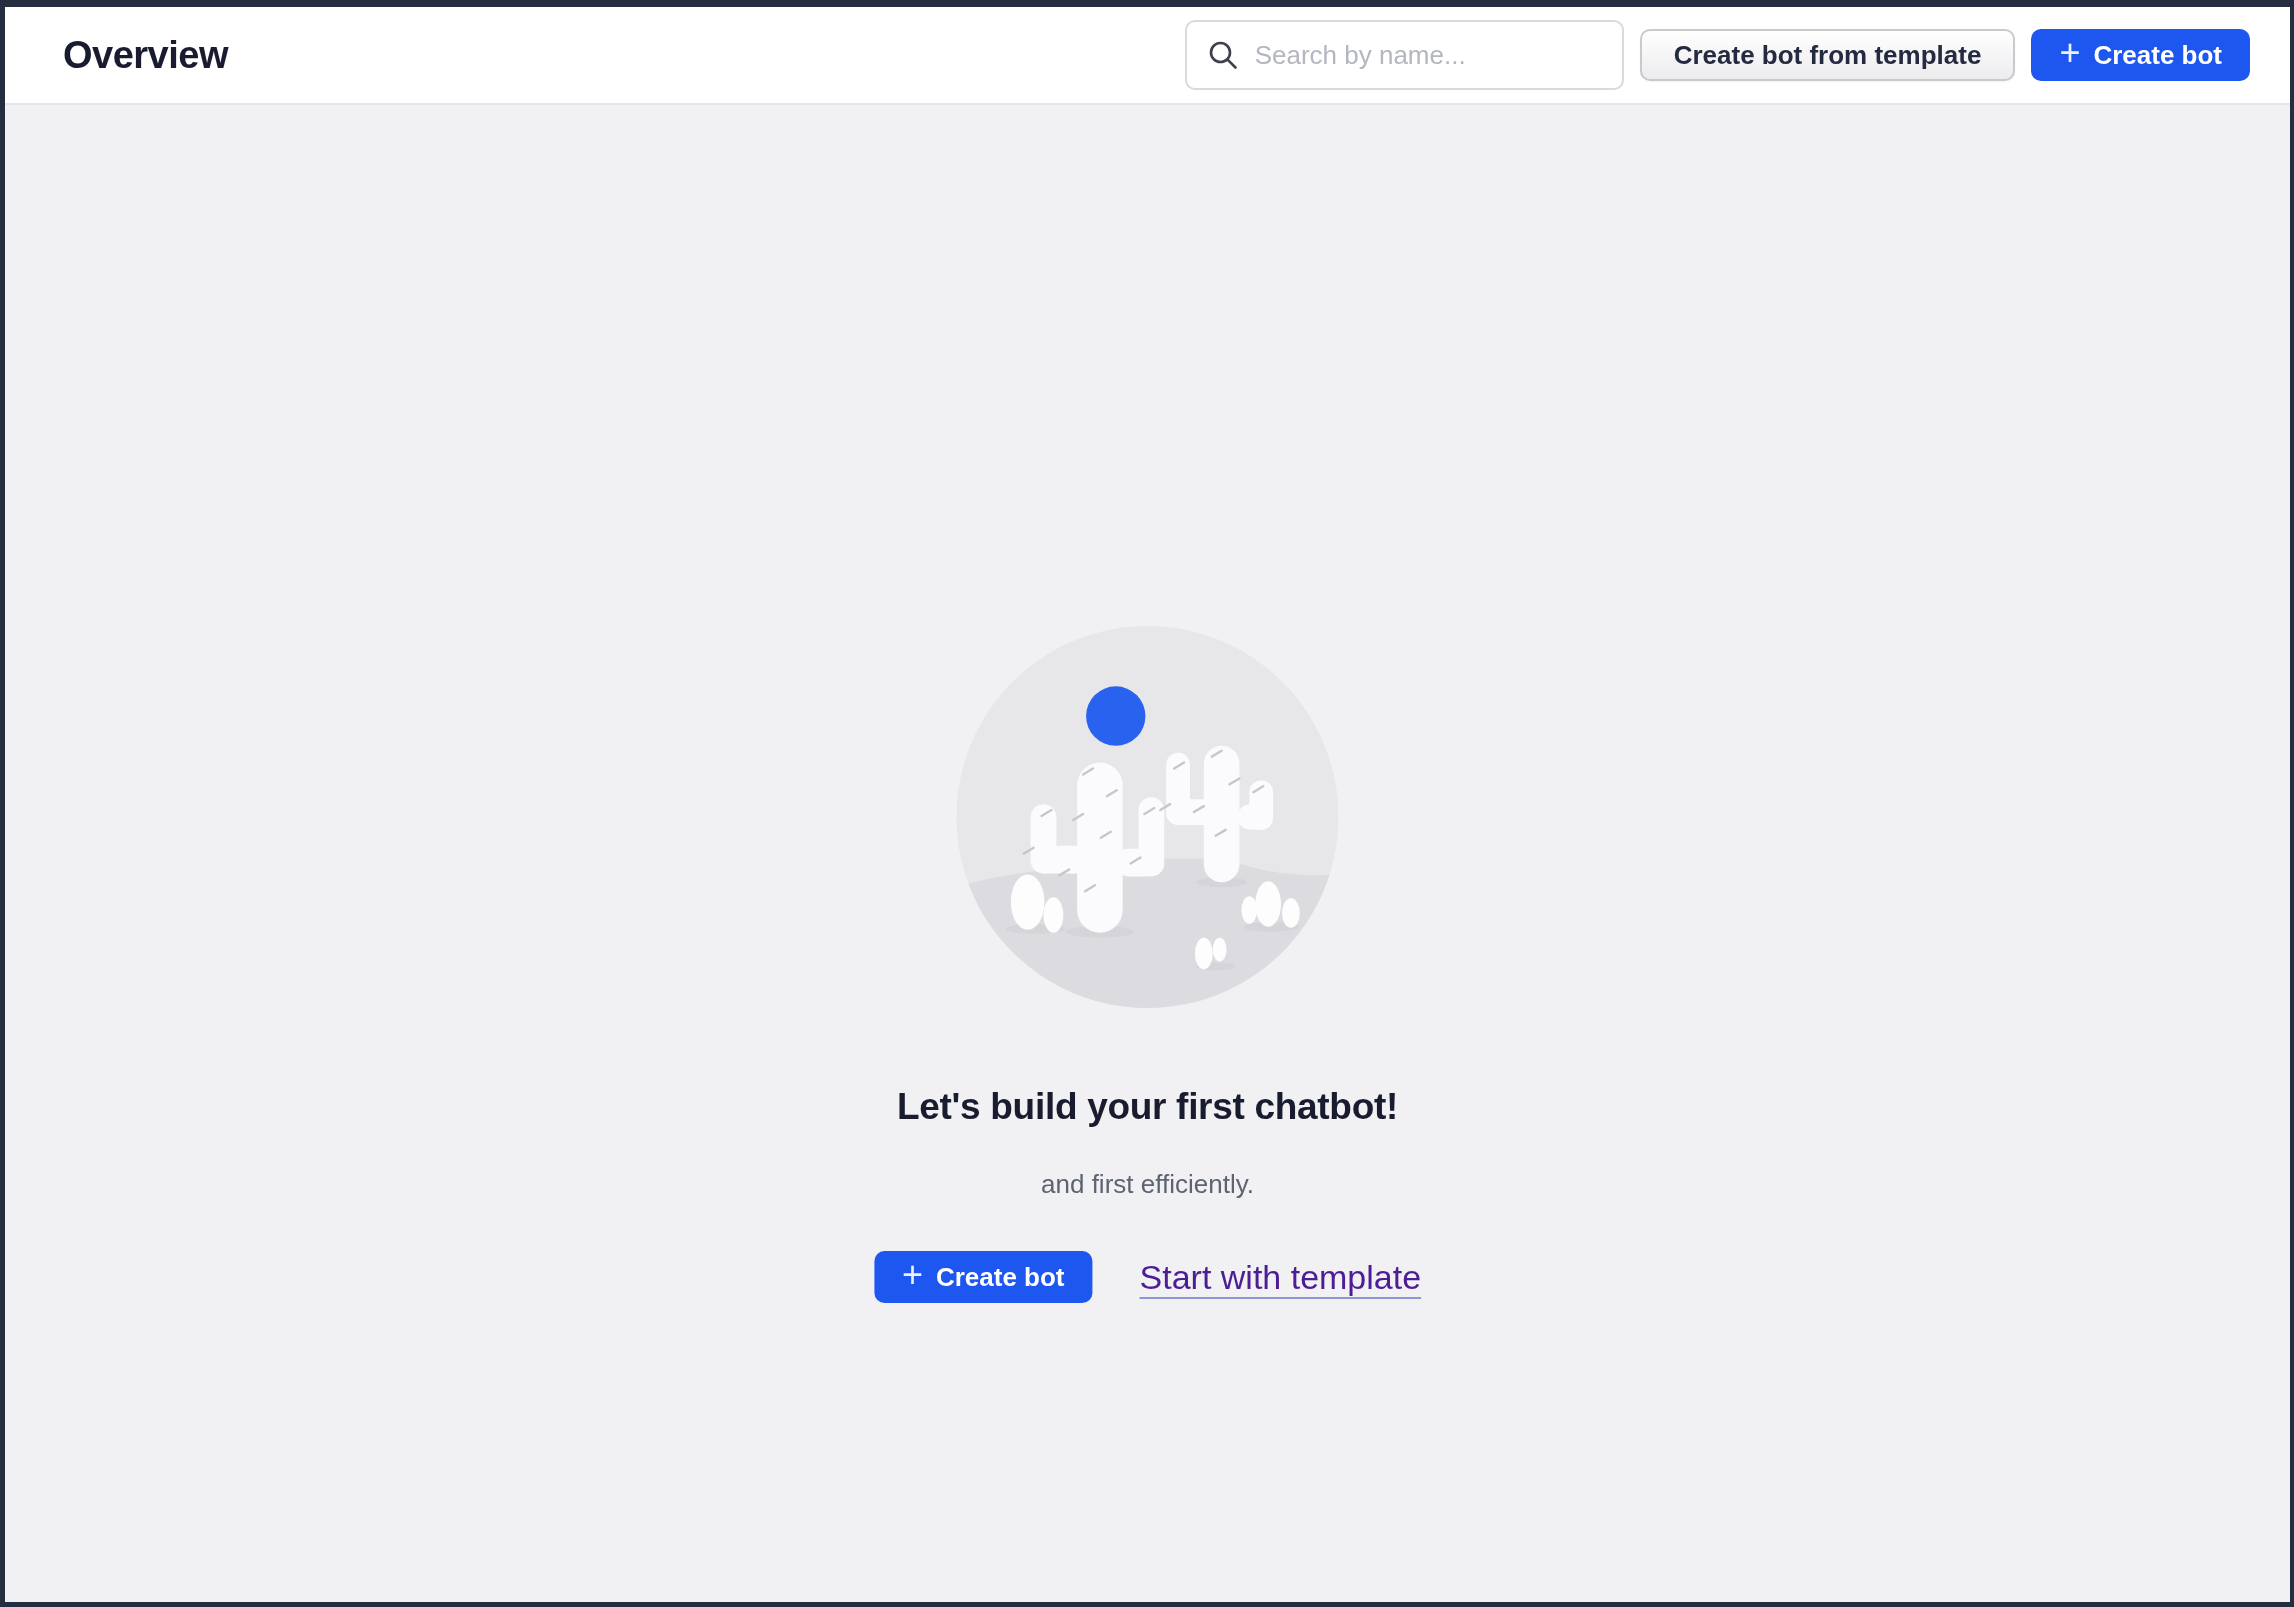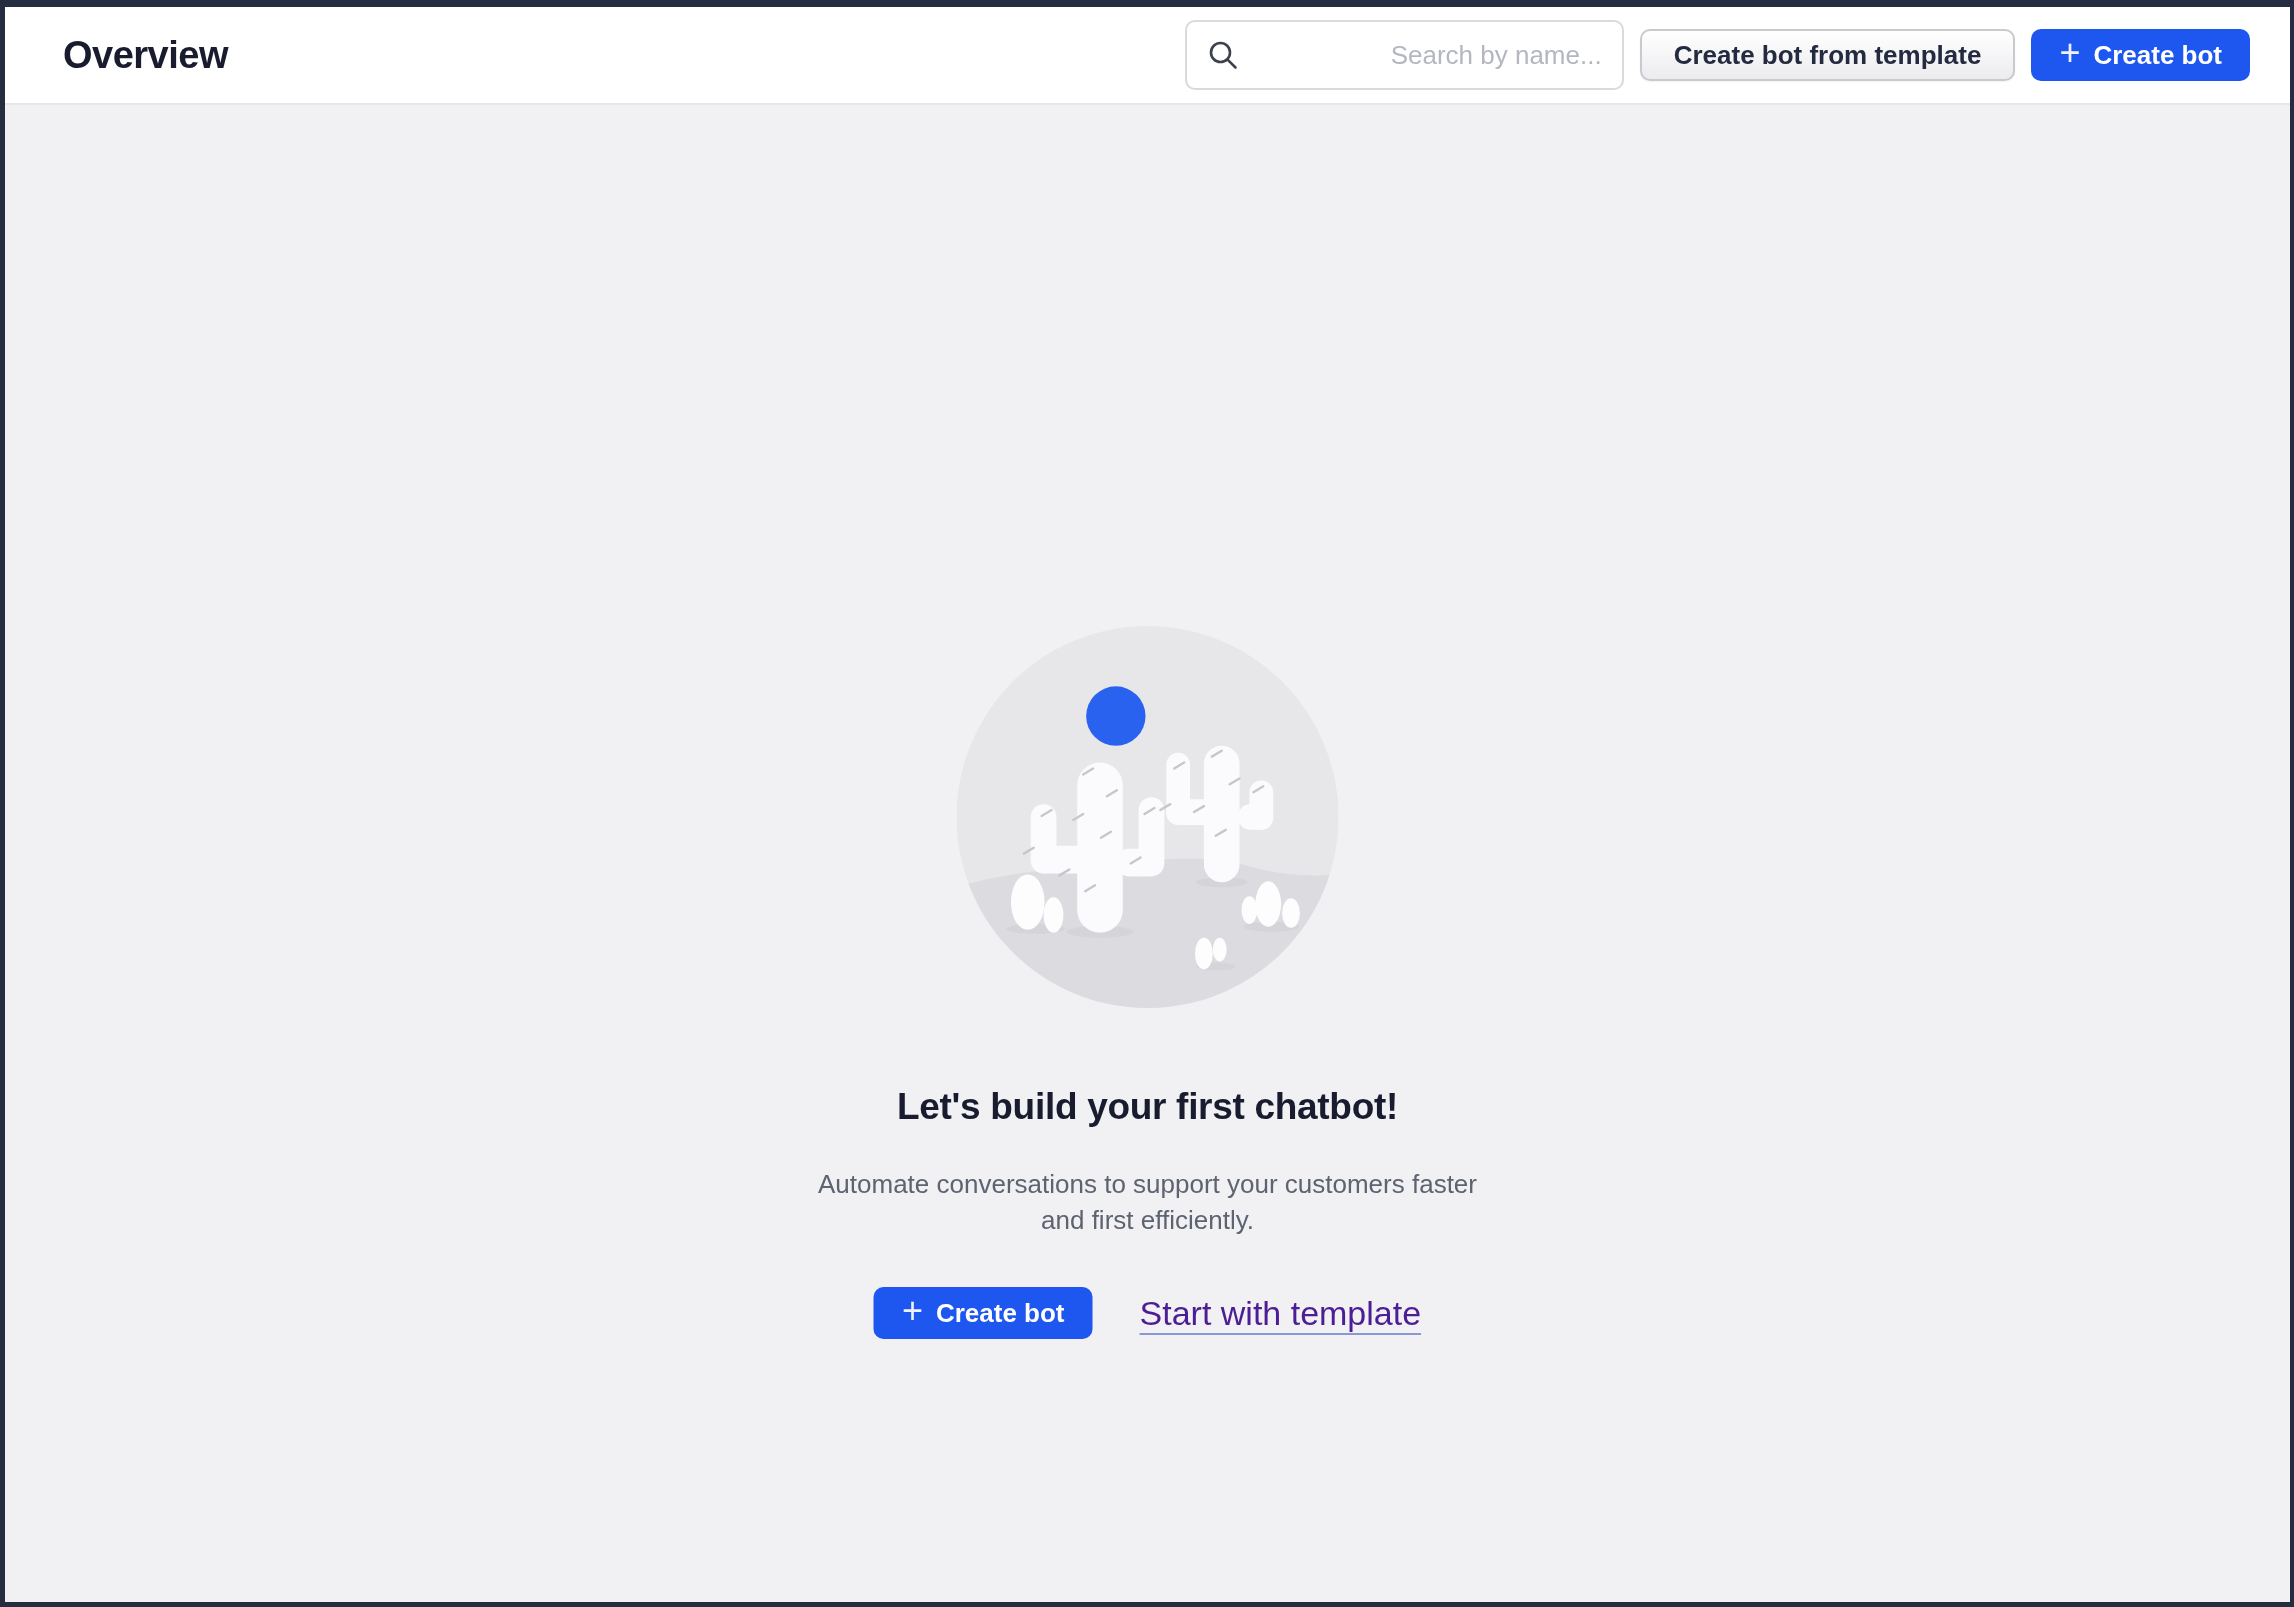--- a/index.html
+++ b/index.html
@@ -54,21 +54,20 @@
   .search-box svg { flex: 0 0 auto; }
   .search-input {
     border: none;
     outline: none;
     flex: 1 1 auto;
     min-width: 0;
     font-size: 26px;
     font-family: "Liberation Sans", "DejaVu Sans", sans-serif;
     color: #30343f;
     background: transparent;
-    text-align: right;
   }
   .search-input::placeholder { color: #b4b6c0; opacity: 1; }
 
   .btn {
     height: 52px;
     border-radius: 10px;
     display: inline-flex;
     align-items: center;
     justify-content: center;
     font-size: 26px;
@@ -243,21 +242,20 @@
             <line x1="240" y1="188" x2="250" y2="182"></line>
           </g>
 
           <circle cx="161" cy="91" r="30" fill="#2a62f0"></circle>
         </g>
       </svg>
 
       <div class="empty-heading">Let's build your first chatbot!</div>
 
       <div class="empty-subtitle">
-        <div>Automate conversations to support your customers faster</div>
         <div>and first efficiently.</div>
       </div>
 
       <div class="empty-actions">
         <button class="btn btn-primary">
           <span class="plus-glyph">+</span>
           <span>Create bot</span>
         </button>
         <a class="template-link">Start with template</a>
       </div>

